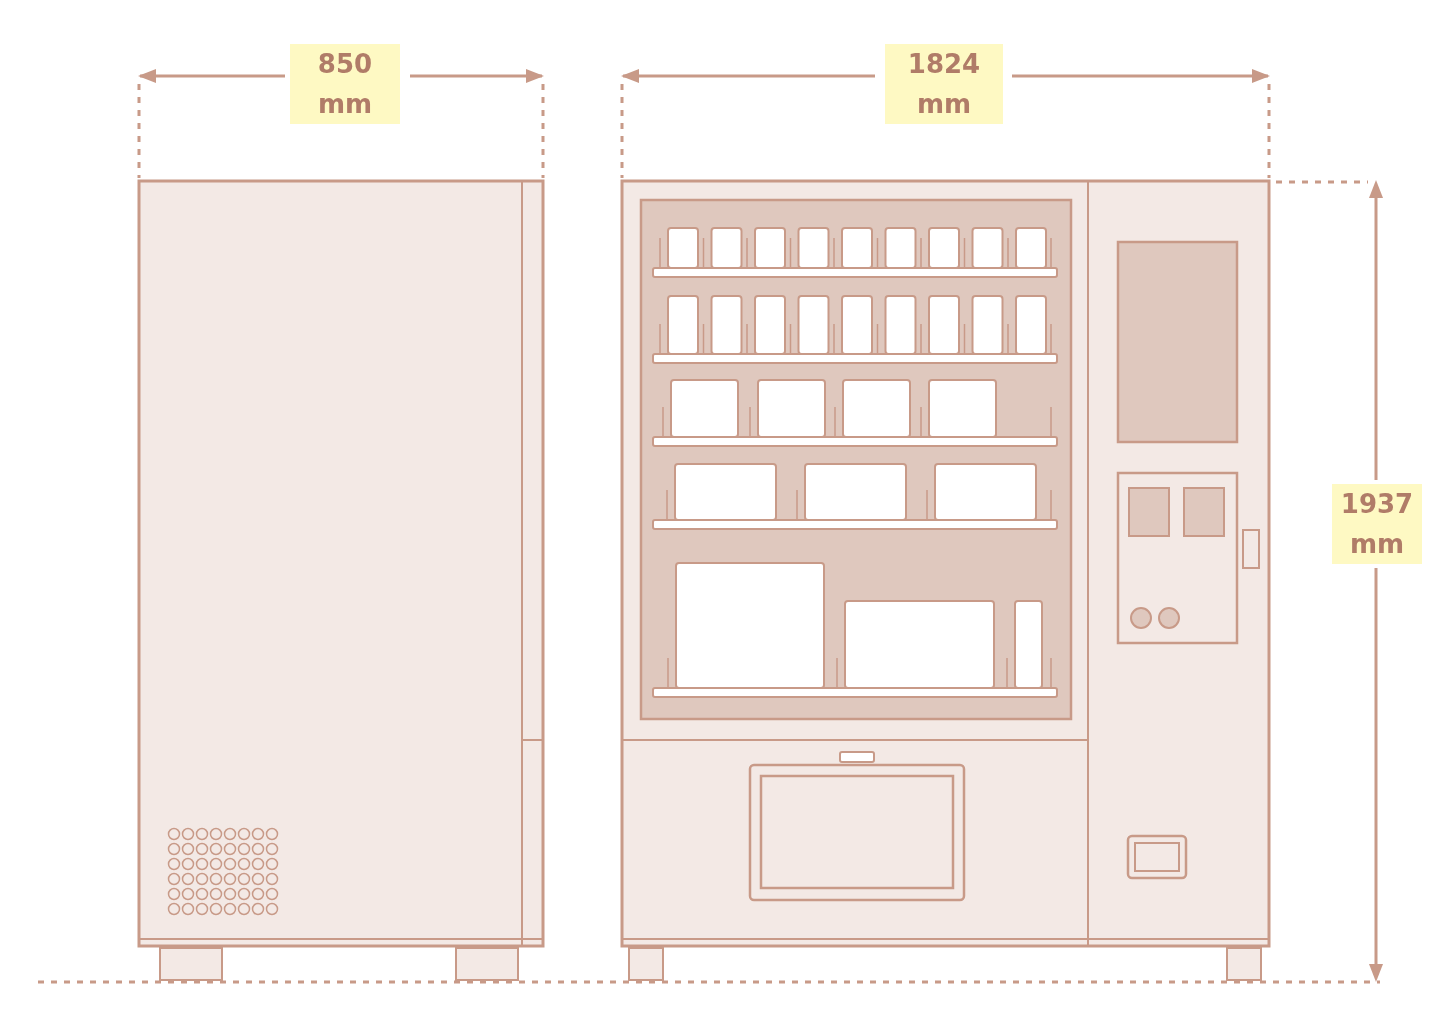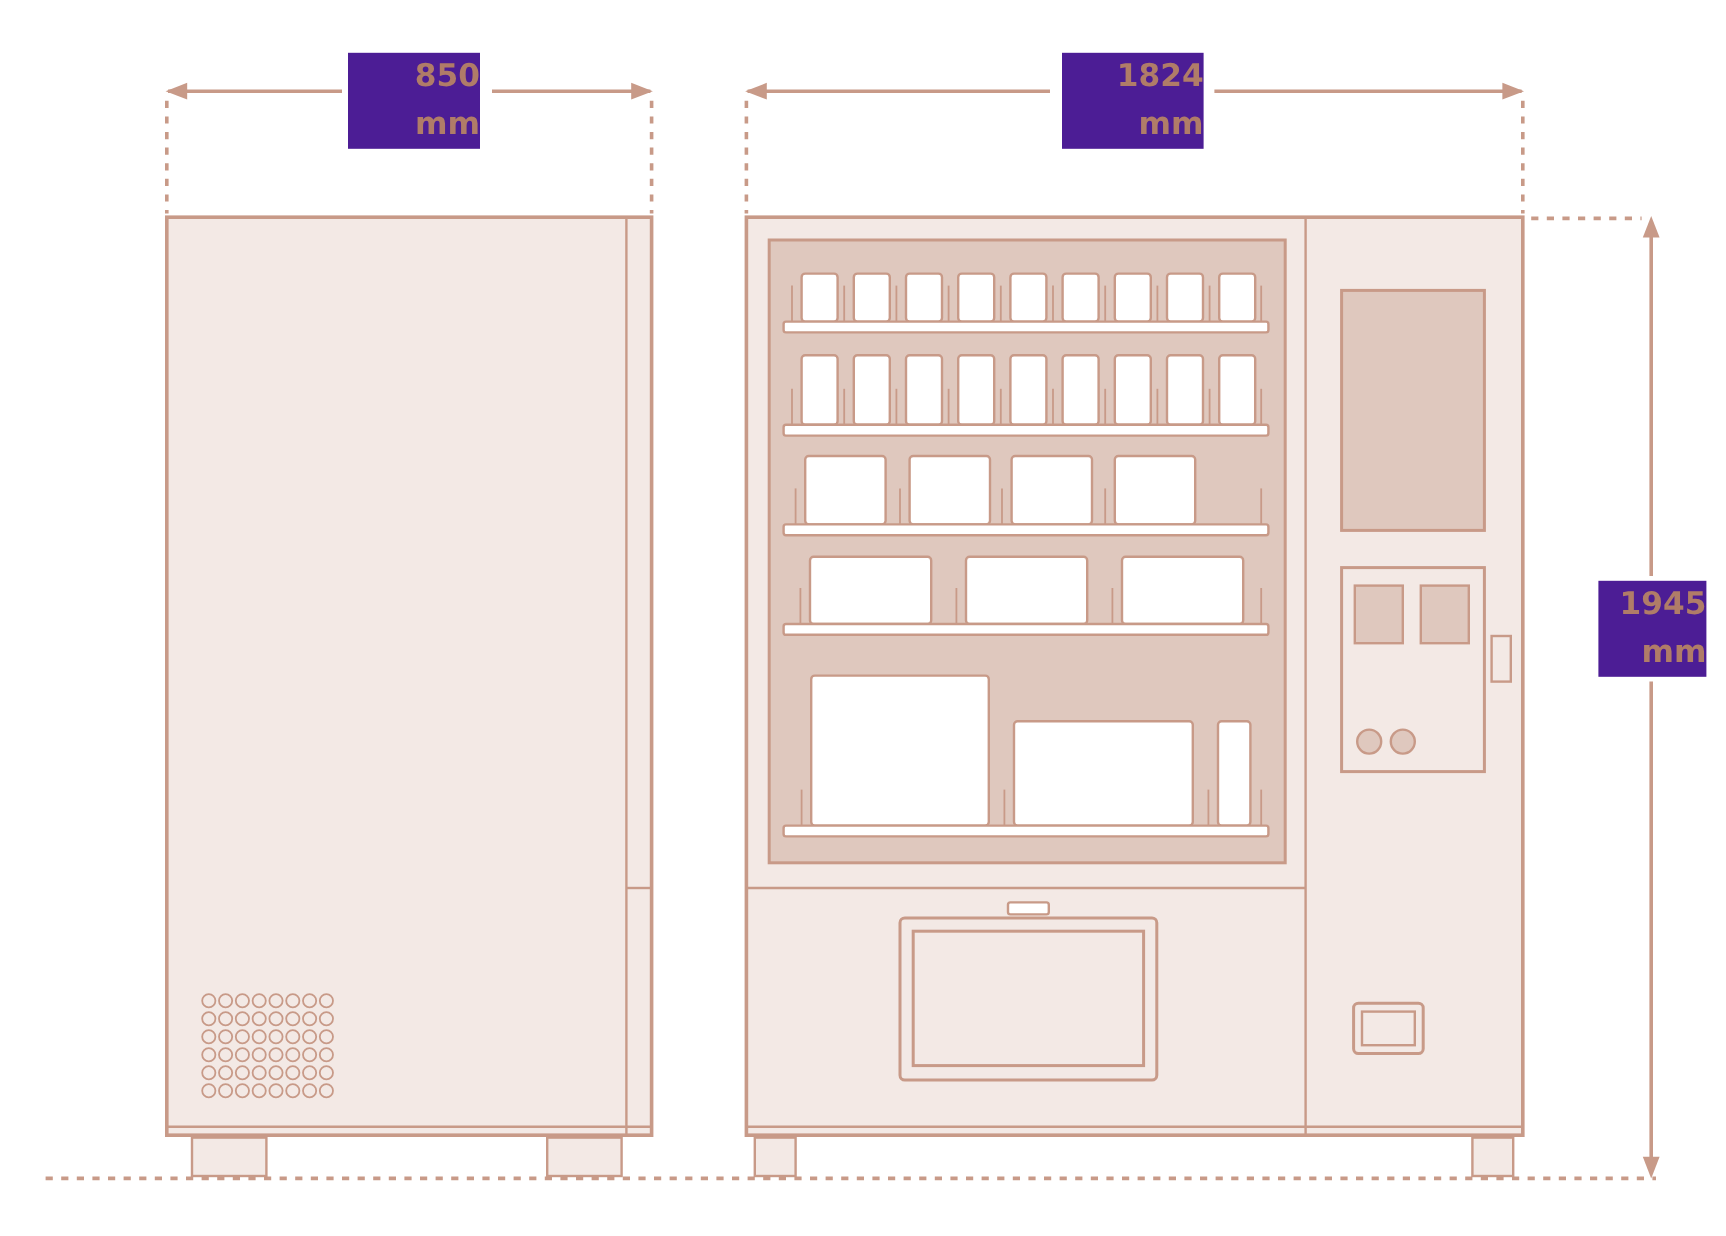--- a/index.html
+++ b/index.html
@@ -1,21 +1,21 @@
 <!DOCTYPE html>
 <html><head>
 <meta charset="utf-8">
 <style>
   html, body { margin:0; padding:0; background:#ffffff; }
   body { width:1438px; height:1030px; position:relative; overflow:hidden;
          font-family:"DejaVu Sans", sans-serif; }
   #stage { position:absolute; left:0; top:0; width:1438px; height:1030px; }
-  .dim-label { position:absolute; text-align:right; color:#b07c68;
+  .dim-label { position:absolute; text-align:center; color:#b07c68;
                font-family:"DejaVu Sans", sans-serif; font-weight:bold;
-               font-size:26px; line-height:40px; background:#4c1d95; }
+               font-size:26px; line-height:40px; background:#fef9c3; }
 </style>
 </head>
 <body>
 
 <div id="stage">
   <svg width="1438" height="1030" viewBox="0 0 1438 1030" xmlns="http://www.w3.org/2000/svg">
     <g fill="none" stroke="#c89a88" stroke-width="3">
 
       <g>
         <line x1="140" y1="76" x2="285" y2="76"></line>
@@ -212,16 +212,16 @@
 
   <div class="dim-label" style="left:290px; top:44px; width:110px;">
     <div>850</div>
     <div>mm</div>
   </div>
   <div class="dim-label" style="left:885px; top:44px; width:118px;">
     <div>1824</div>
     <div>mm</div>
   </div>
   <div class="dim-label" style="left:1332px; top:484px; width:90px;">
-    <div>1945</div>
+    <div>1937</div>
     <div>mm</div>
   </div>
 </div>
 
 </body></html>

